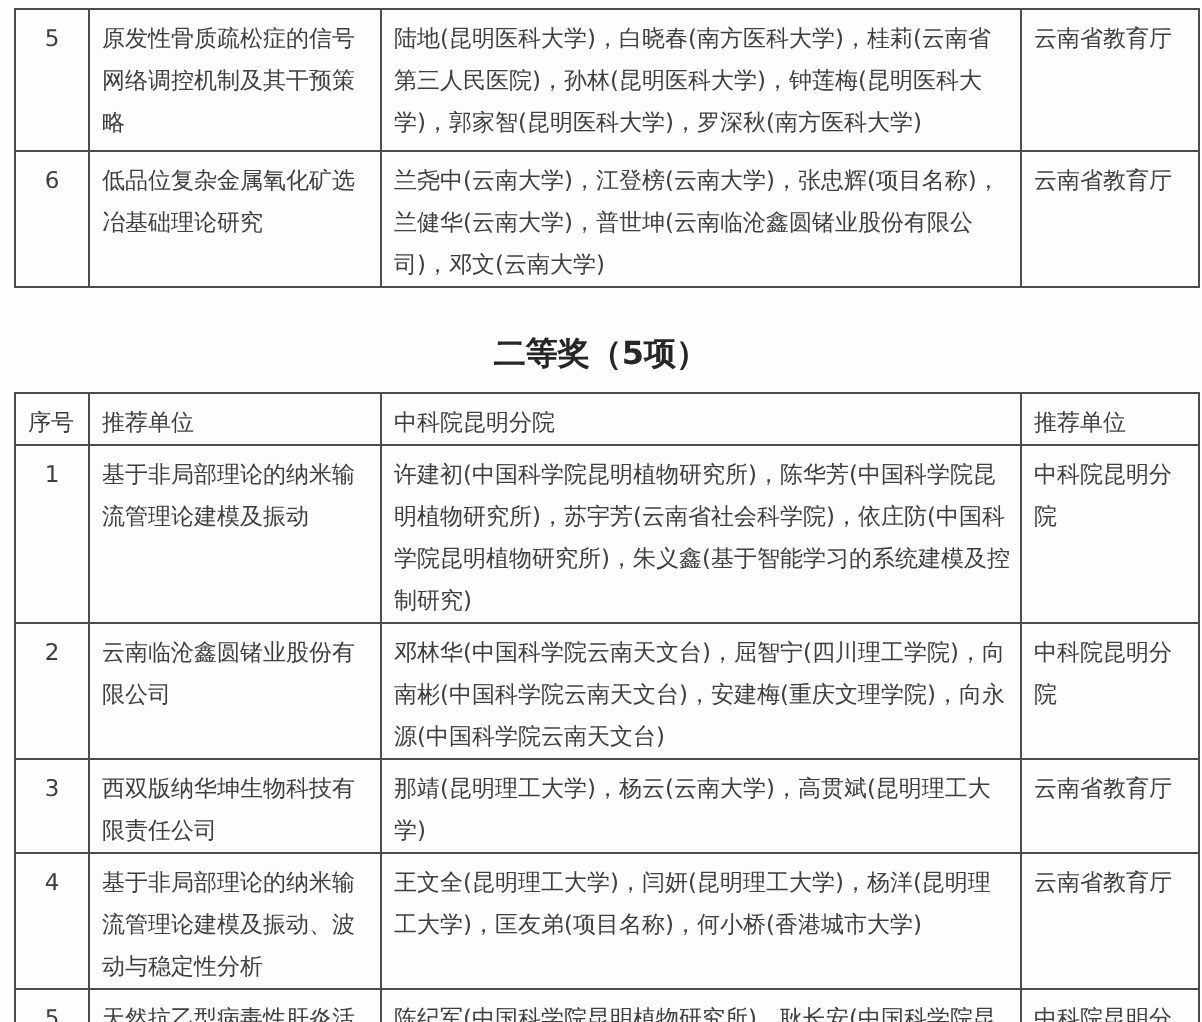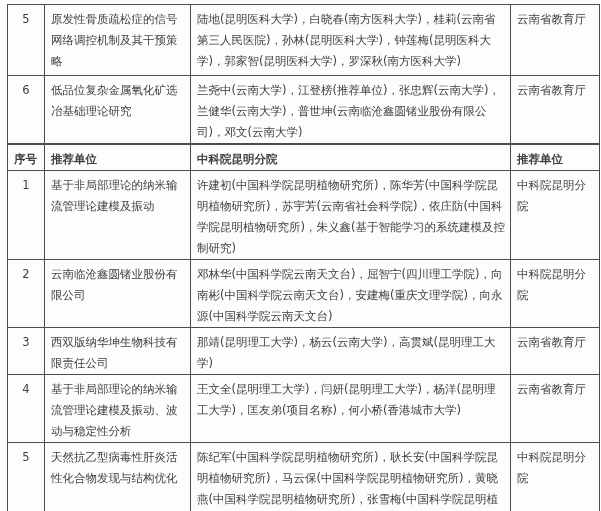--- a/index.html
+++ b/index.html
@@ -26,21 +26,21 @@
     border: 1px solid #4c4c4c;
     vertical-align: top;
     padding: 4px 4px 0 6px;
     font-size: 11.5px;
     line-height: 21px;
     text-align: left;
     font-weight: normal;
     overflow: hidden;
     word-break: break-all;
   }
-  th { font-weight: bold; }
+  th { font-weight: normal; }
   td.c-no { text-align: center; padding-left: 0; padding-right: 0; }
   .top-table { margin-top: 4px; }
   tr.h70 td { height: 66px; }
   tr.h65 td { height: 61px; }
   tr.hdr th { height: 21px; }
   tr.h62 td { height: 58px; }
   tr.h43 td { height: 39px; }
   tr.h63 td { height: 59px; }
   .section-title {
     margin: 23px 0 9px 0;
@@ -66,26 +66,27 @@
     <tbody>
       <tr class="h70">
         <td class="c-no">5</td>
         <td>原发性骨质疏松症的信号网络调控机制及其干预策略</td>
         <td>陆地(昆明医科大学)，白晓春(南方医科大学)，桂莉(云南省第三人民医院)，孙林(昆明医科大学)，钟莲梅(昆明医科大学)，郭家智(昆明医科大学)，罗深秋(南方医科大学)</td>
         <td>云南省教育厅</td>
       </tr>
       <tr class="h65">
         <td class="c-no">6</td>
         <td>低品位复杂金属氧化矿选冶基础理论研究</td>
-        <td>兰尧中(云南大学)，江登榜(推荐单位)，张忠辉(云南大学)，兰健华(云南大学)，普世坤(云南临沧鑫圆锗业股份有限公司)，邓文(云南大学)</td>
+        <td>兰尧中(云南大学)，江登榜(云南大学)，张忠辉(项目名称)，兰健华(云南大学)，普世坤(云南临沧鑫圆锗业股份有限公司)，邓文(云南大学)</td>
         <td>云南省教育厅</td>
       </tr>
     </tbody>
   </table>
 
+  <div class="section-title">二等奖（5项）</div>
 
   <table class="awards-table main-table">
     <colgroup>
       <col class="col-no">
         <col class="col-project">
         <col class="col-members">
         <col class="col-rec">
     </colgroup>
     <thead>
       <tr class="hdr">

